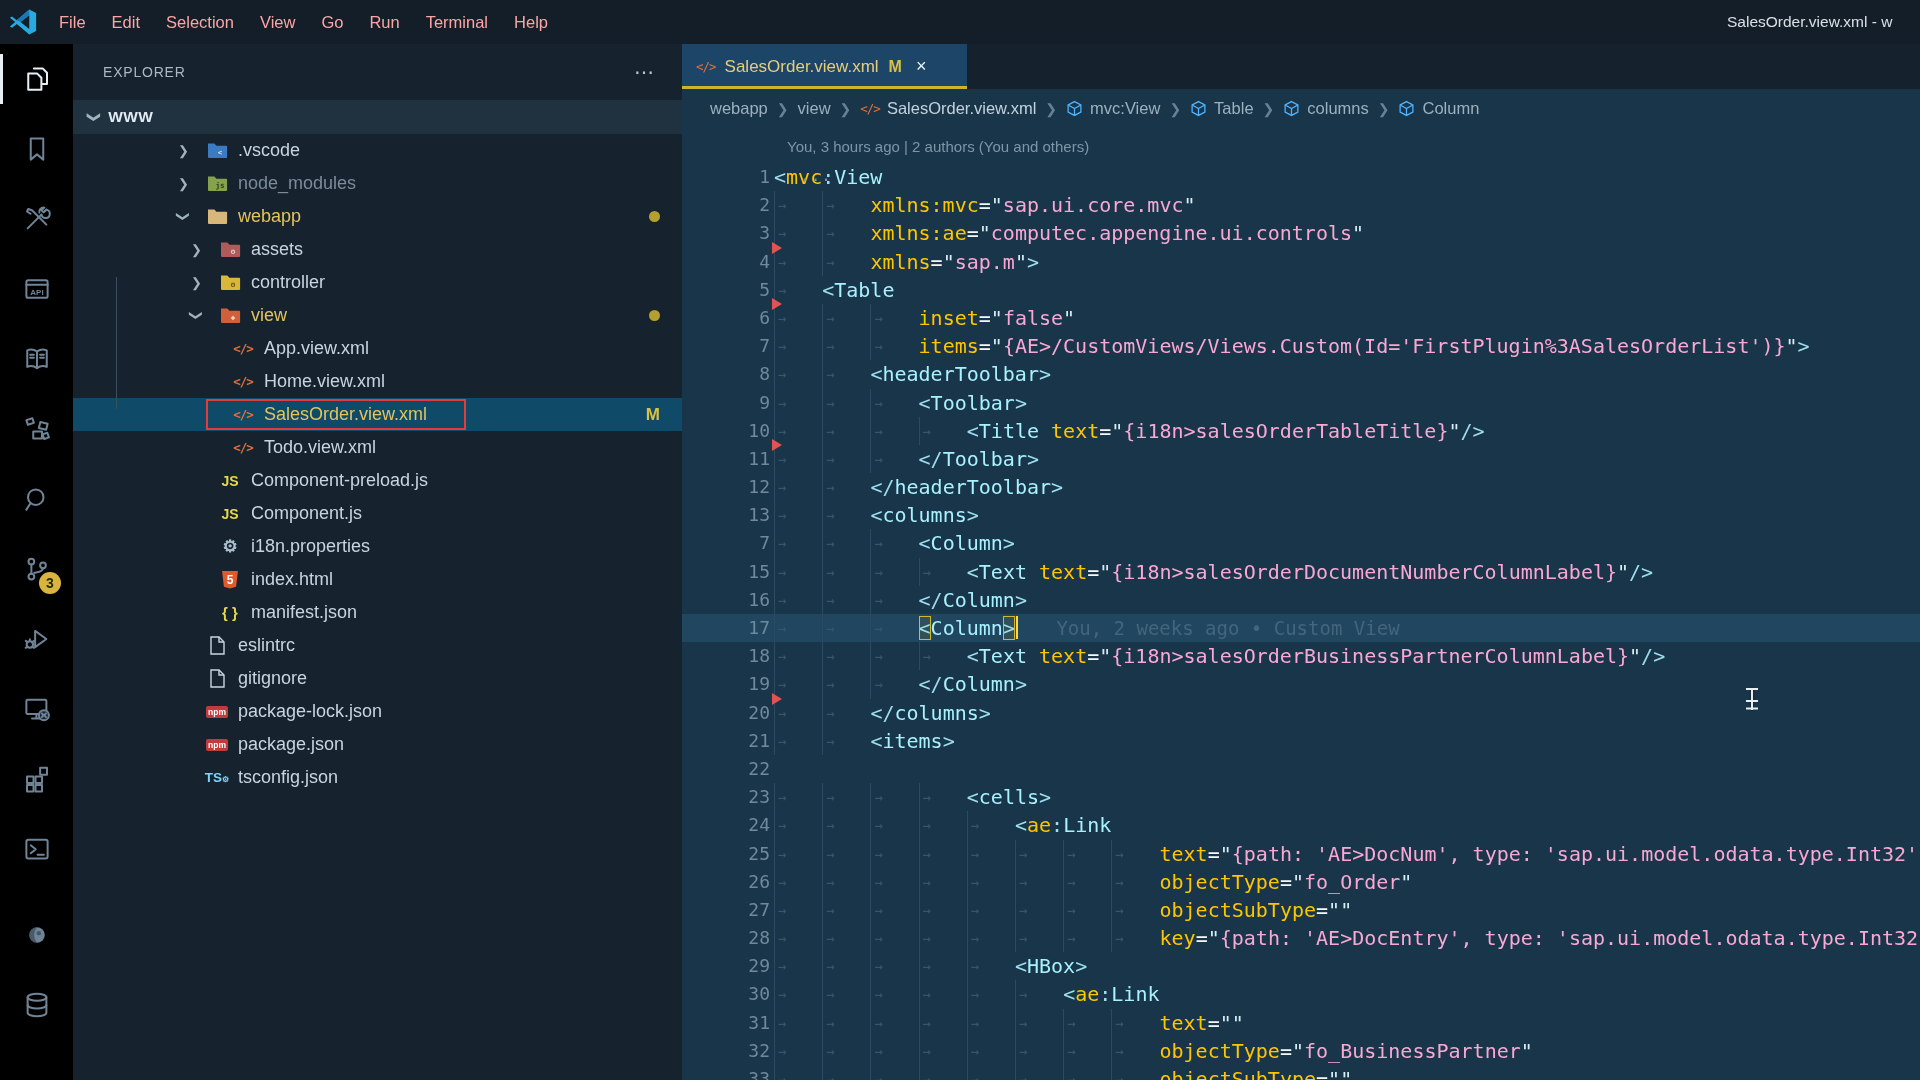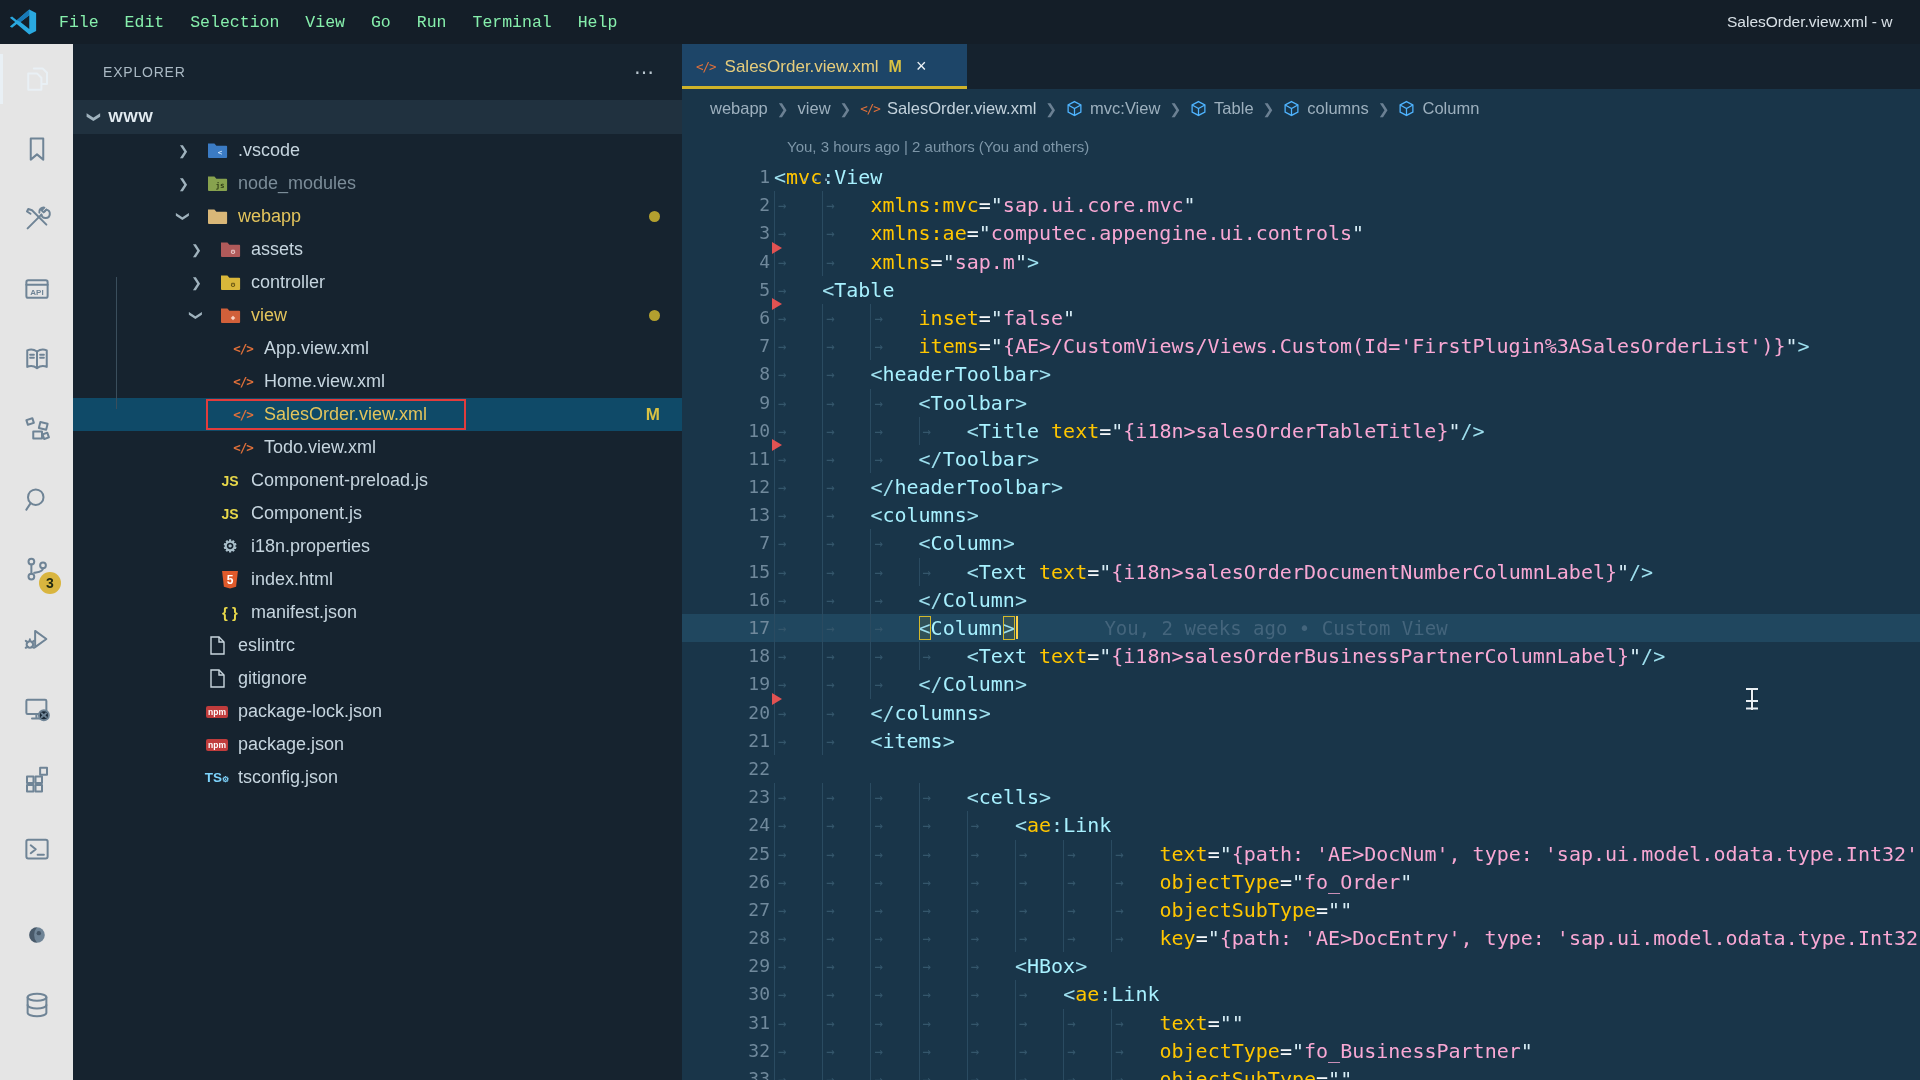--- a/index.html
+++ b/index.html
@@ -4,28 +4,28 @@
 <style>
   * { margin:0; padding:0; box-sizing:border-box; }
   html,body { width:1920px; height:1080px; overflow:hidden; background:#0d151d; }
   body { font-family:"Liberation Sans", sans-serif; }
   .app { position:relative; width:1920px; height:1080px; background:#16222d; }
 
   
   .titlebar { position:absolute; left:0; top:0; width:1920px; height:44px; background:#141e28; display:flex; align-items:center; z-index:30; }
   .logo { width:46px; display:flex; justify-content:center; align-items:center; }
   .menus { display:flex; align-items:center; }
-  .menu-item { color:#86efac; font-size:16.5px; padding:6px 13px; cursor:default;font-family:Liberation Mono, monospace; }
+  .menu-item { color:#fca5a5; font-size:16.5px; padding:6px 13px; cursor:default; }
   .win-title { position:absolute; left:1727px; top:0; height:44px; line-height:44px; color:#d8e0e6; font-size:15.5px; white-space:nowrap; }
 
   
   .shell { position:absolute; top:44px; left:0; width:1920px; height:1036px; display:flex; }
 
   
-  .actbar { width:73px; background:#e5e5e5; position:relative; flex:none; display:flex; flex-direction:column; align-items:center; }
+  .actbar { width:73px; background:#000000; position:relative; flex:none; display:flex; flex-direction:column; align-items:center; }
   .act-item { width:73px; height:70px; display:flex; align-items:center; justify-content:center; color:#6f8496; position:relative; }
   .act-item.active { color:#e9f0f5; }
   .act-item.active::before { content:""; position:absolute; left:0; top:10px; bottom:10px; width:3px; background:#e9f0f5; }
   .act-item svg { width:30px; height:30px; }
   .act-item.small svg { width:22px; height:22px; }
   .act-spacer { height:16px; }
   .badge { position:absolute; right:12px; bottom:10px; min-width:22px; height:22px; border-radius:11px; background:#d9b53f; color:#222a12; font-size:14px; font-weight:bold; display:flex; align-items:center; justify-content:center; }
 
   
   .sidebar { width:609px; flex:none; background:#16232f; position:relative; color:#c6d5df; }
@@ -83,21 +83,21 @@
   .tok-p { color:#9ddfee; }
   .tok-t { color:#a8f1ff; }
   .tok-n, .tok-a { color:#ffc600; }
   .tok-o { color:#f5f8fa; }
   .tok-q { color:#d8eef7; }
   .tok-s { color:#f9a8d4; }
   .tok-d { color:#eef5f8; }
   .tok-bh { color:#9ddfee; outline:1px solid #d3b82c; outline-offset:-1px; background:rgba(255,198,0,.08); }
   .ws-tab { display:inline-block; width:48.2px; border-left:1px solid #2a4b61; color:#34566b; font-size:14px; vertical-align:top; padding-left:3px; }
   .cursor { display:inline-block; width:2.5px; height:23px; background:#ffd34a; vertical-align:-4px; margin-left:1px; }
-  .blame { color:#44657c; font-size:19px; margin-left:86px; }
+  .blame { color:#44657c; font-size:19px; margin-left:38px; }
   .gut-marker { position:absolute; left:90px; width:0; height:0; border-left:10px solid #e25252; border-top:6px solid transparent; border-bottom:6px solid transparent; }
   .inline-dots { position:absolute; color:#7e95a6; font-size:16px; letter-spacing:1px; }
   .ibeam { position:absolute; width:16px; height:26px; pointer-events:none; }
   .ibeam::before { content:""; position:absolute; left:7px; top:2px; bottom:2px; width:2.2px; background:#e8eef2; box-shadow:0 0 2px rgba(0,0,0,.7); }
   .ibeam::after { content:""; position:absolute; left:2px; right:2px; top:2px; height:2.2px; background:#e8eef2; box-shadow:0 12px 0 0 #e8eef2, 0 19.5px 0 0 #e8eef2; }
 </style>
 </head>
 <body>
 
 <div class="app">

